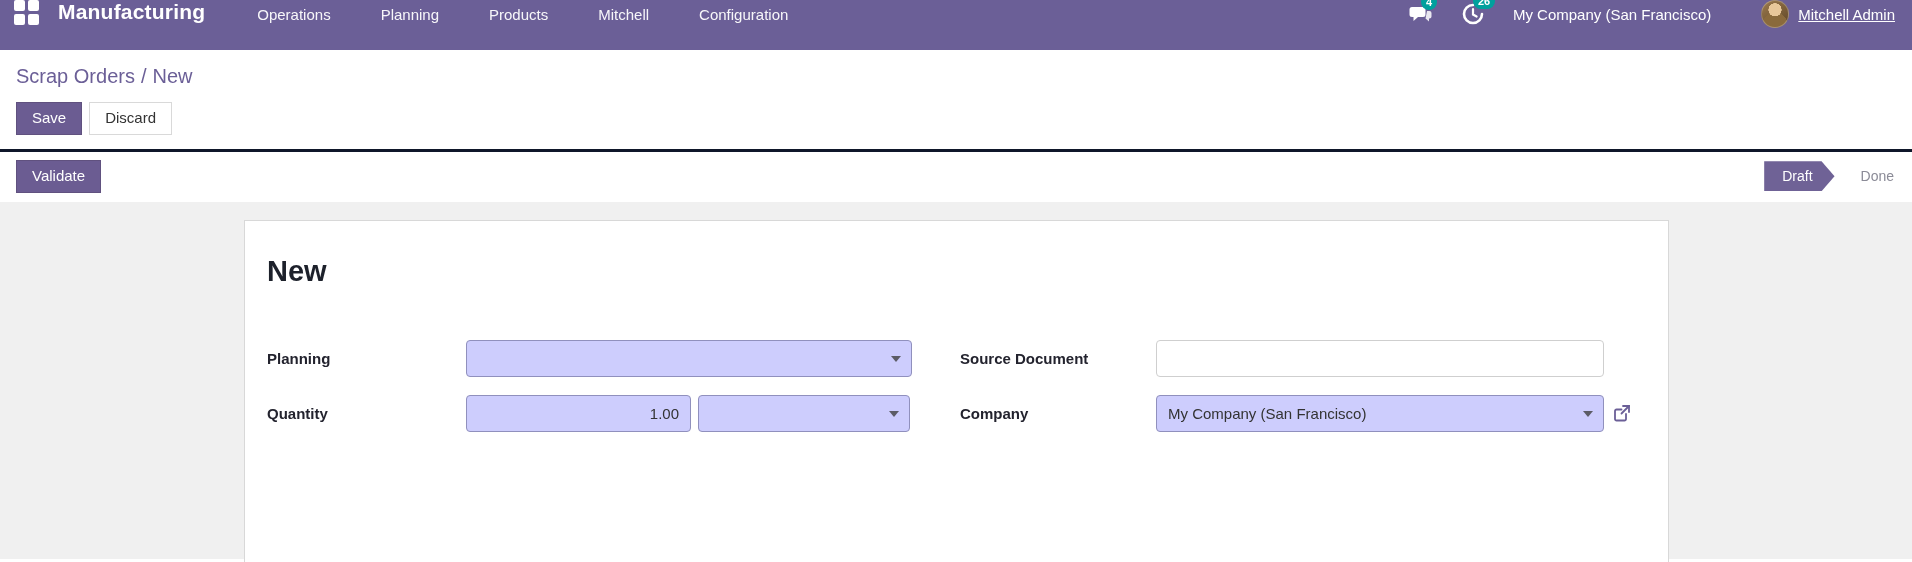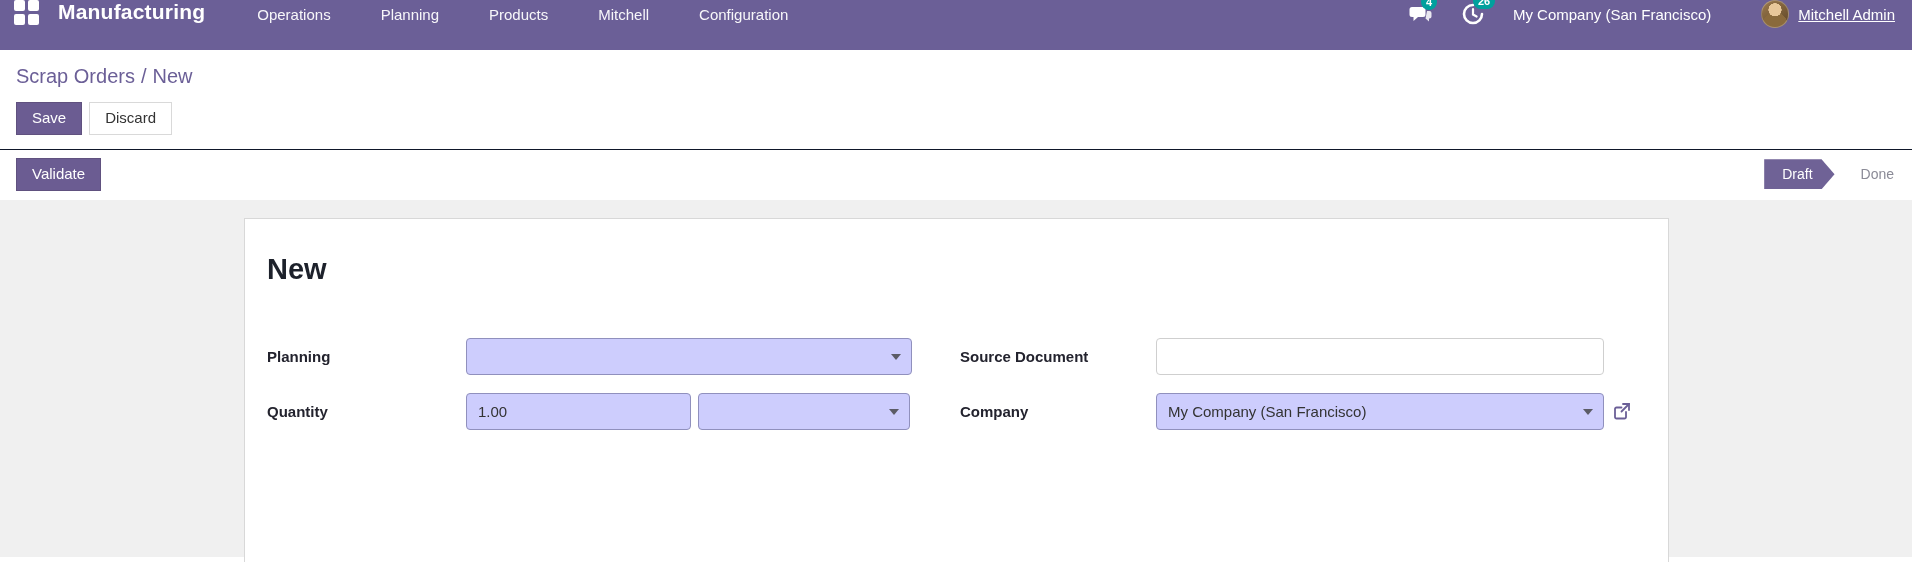--- a/index.html
+++ b/index.html
@@ -93,21 +93,21 @@
     border: 1px solid #60517f;
     color: #fff;
   }
   .btn-secondary {
     background: #fff;
     border: 1px solid #d9d9d9;
     color: #333;
   }
 
   .status-row {
-    border-top: 1px solid #0f172a;
+    border-top: 3px solid #0f172a;
     display: flex;
     align-items: center;
     padding: 8px 16px 9px 16px;
   }
   .statusbar { margin-left: auto; display: flex; align-items: center; }
   .status-arrow {
     background: #6f6296;
     color: #fff;
     font-size: 14px;
     padding: 7px 22px 7px 18px;
@@ -165,20 +165,21 @@
   .plain { background: #fff; border: 1px solid #cfcfcf; }
   .field-input {
     font-family: inherit;
     width: 100%; height: 100%;
     background: transparent;
     border: none;
     outline: none;
     font-size: 15px;
     color: #333;
     padding: 0 11px;
+    text-align: right;
   }
   .caret {
     position: absolute;
     right: 10px; top: 50%;
     margin-top: -2px;
     width: 0; height: 0;
     border-left: 5px solid transparent;
     border-right: 5px solid transparent;
     border-top: 6px solid #5c5c66;
     pointer-events: none;

